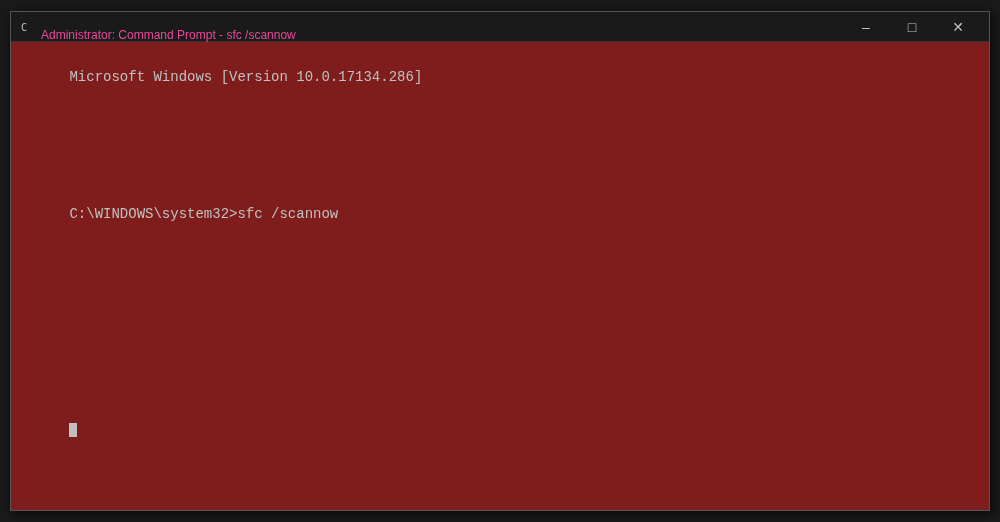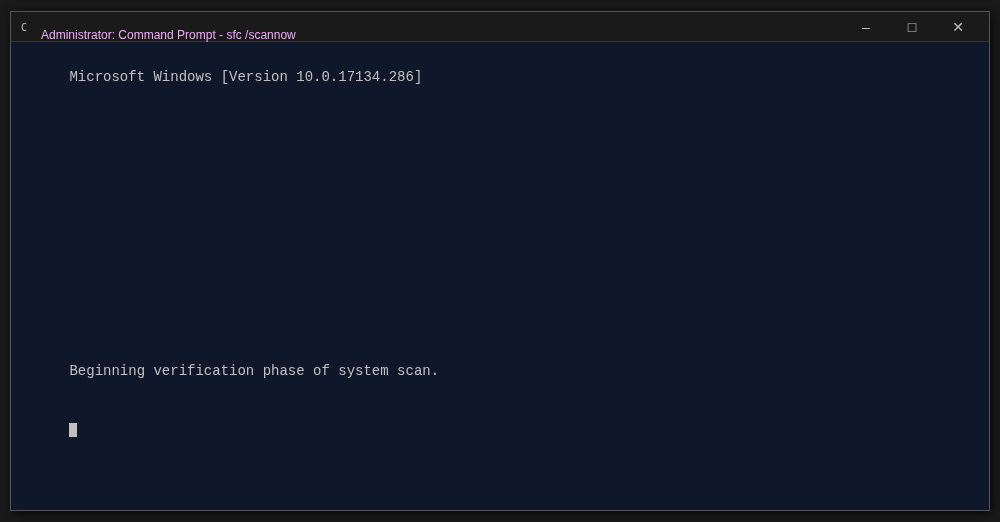--- a/index.html
+++ b/index.html
@@ -46,21 +46,21 @@
       align-items: center;
       justify-content: center;
     }
 
     .title-bar-icon svg {
       width: 14px;
       height: 14px;
     }
 
     .title-bar-text {
-      color: #f0abfc;
+      color: #ec4899;
       font-size: 12px;
       flex: 1;
       margin-top: 16px;
     }
 
     .title-bar-controls {
       display: flex;
       gap: 0;
     }
 
@@ -73,21 +73,21 @@
       font-size: 14px;
       cursor: pointer;
       display: flex;
       align-items: center;
       justify-content: center;
       transition: background 0.1s;
     }
 
     .console-body {
       flex: 1;
-      background: #0f172a;
+      background: #7f1d1d;
       padding: 6px 8px;
       overflow: hidden;
     }
 
     .console-text {
       font-family: 'Courier New', Consolas, monospace;
       font-size: 14px;
       color: #c0c0c0;
       line-height: 1.4;
       white-space: pre;
@@ -126,22 +126,22 @@
       <button class="tb-btn close-btn">✕</button>
     </div>
   </div>
 
   <div class="console-body">
     <div class="console-text">
       <span>Microsoft Windows [Version 10.0.17134.286]</span>
       <br>
       <br>
       <br>
+      <span>C:\WINDOWS\system32&gt;sfc /scannow</span>
       <br>
       <br>
       <br>
       <br>
-      <span>Beginning verification phase of system scan.</span>
       <br>
       <span class="cursor"></span>
     </div>
   </div>
 </div>
 
 </body></html>

